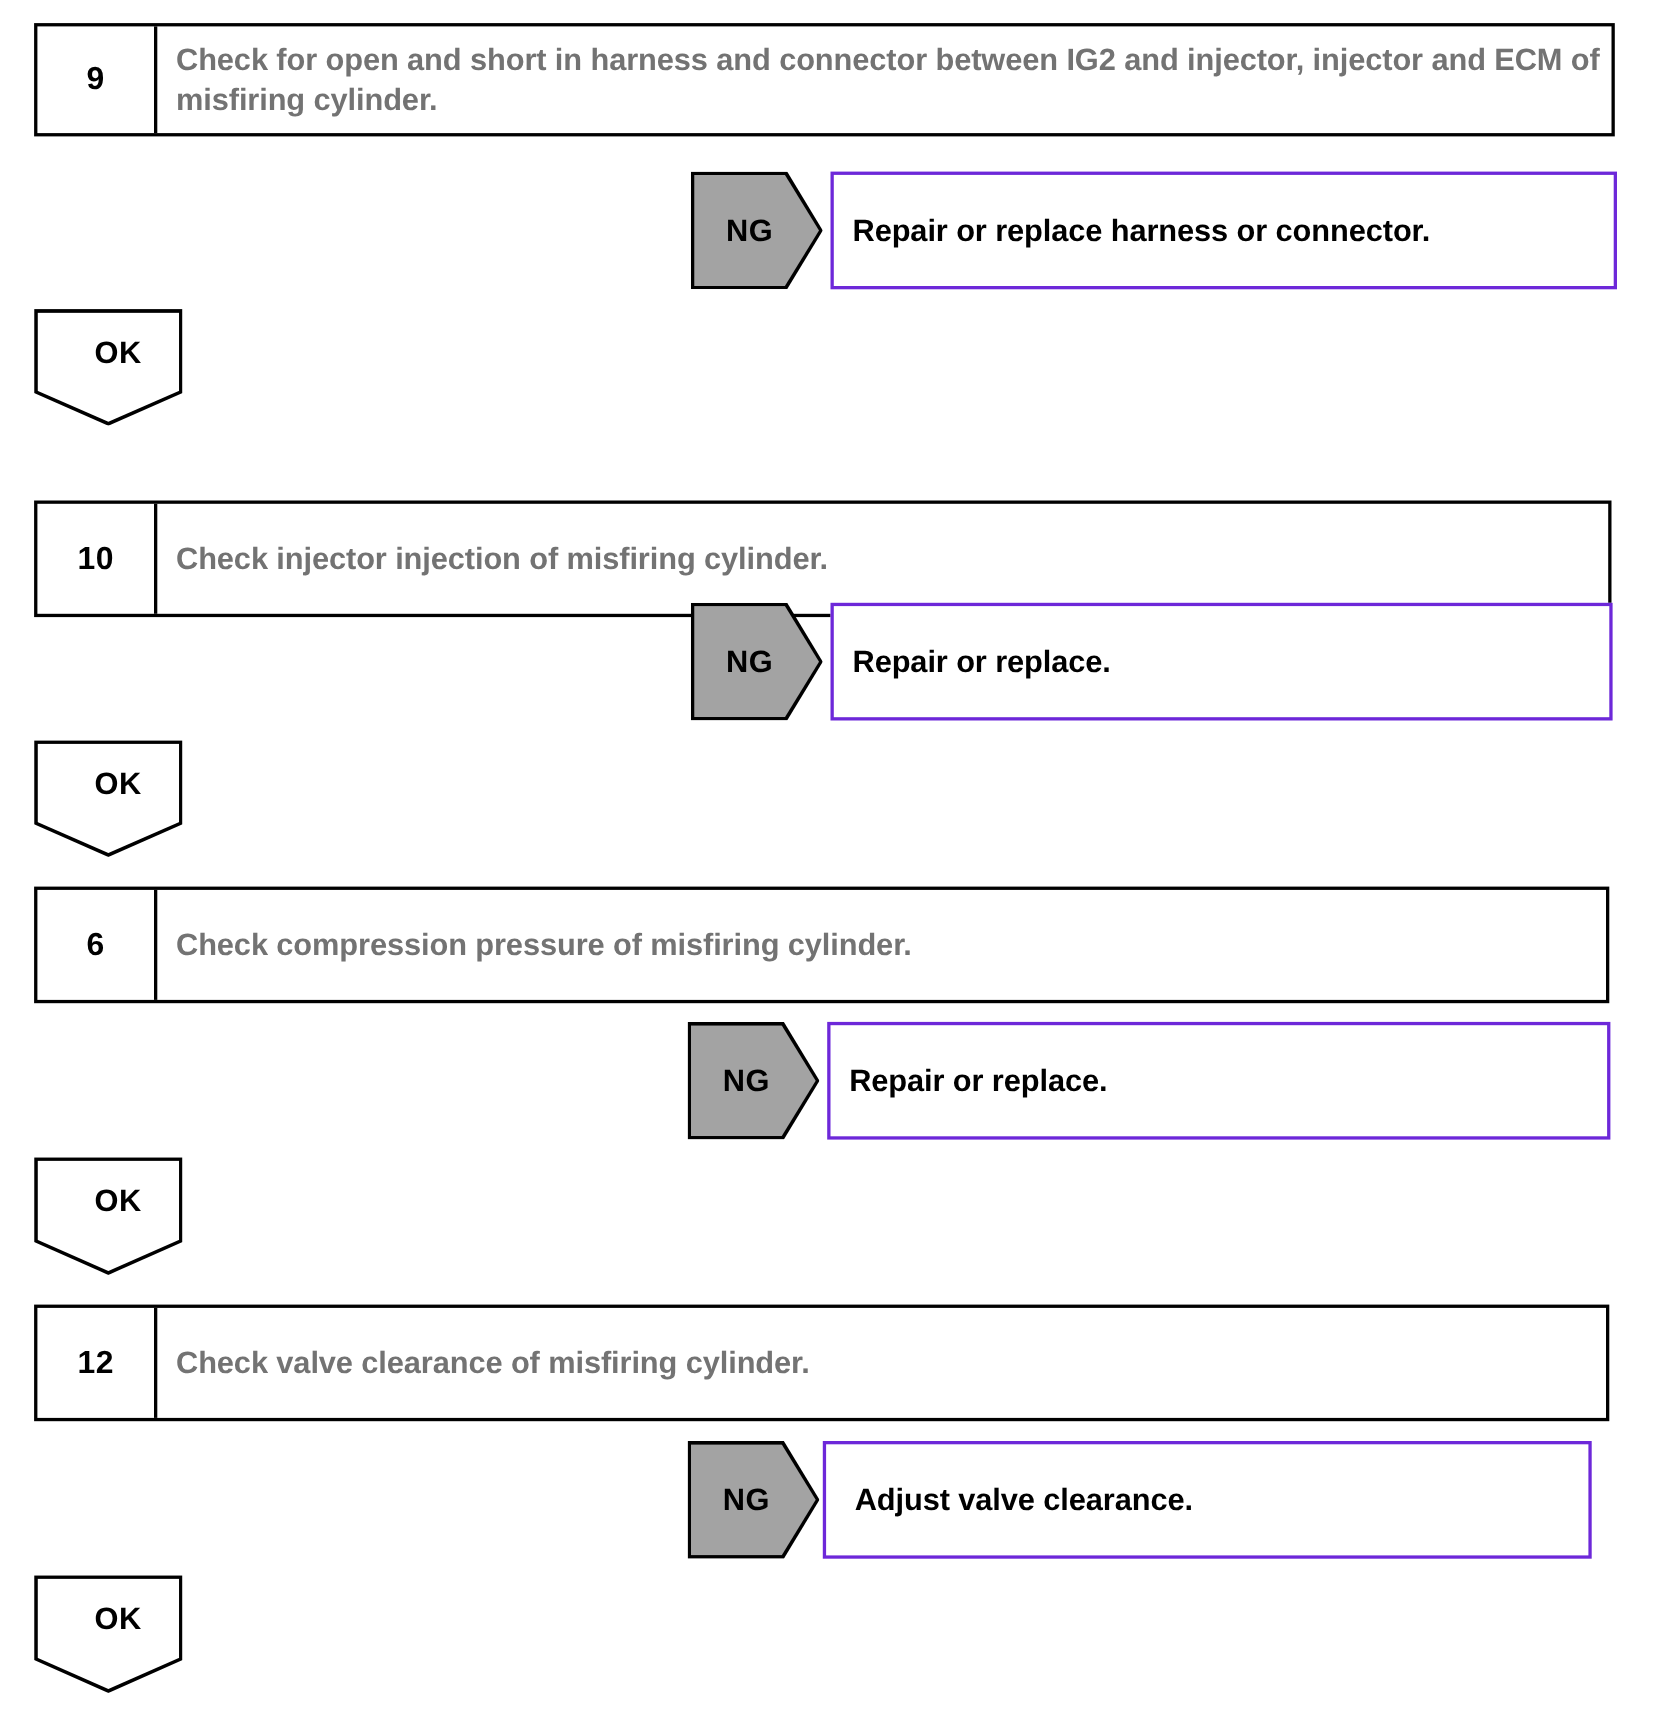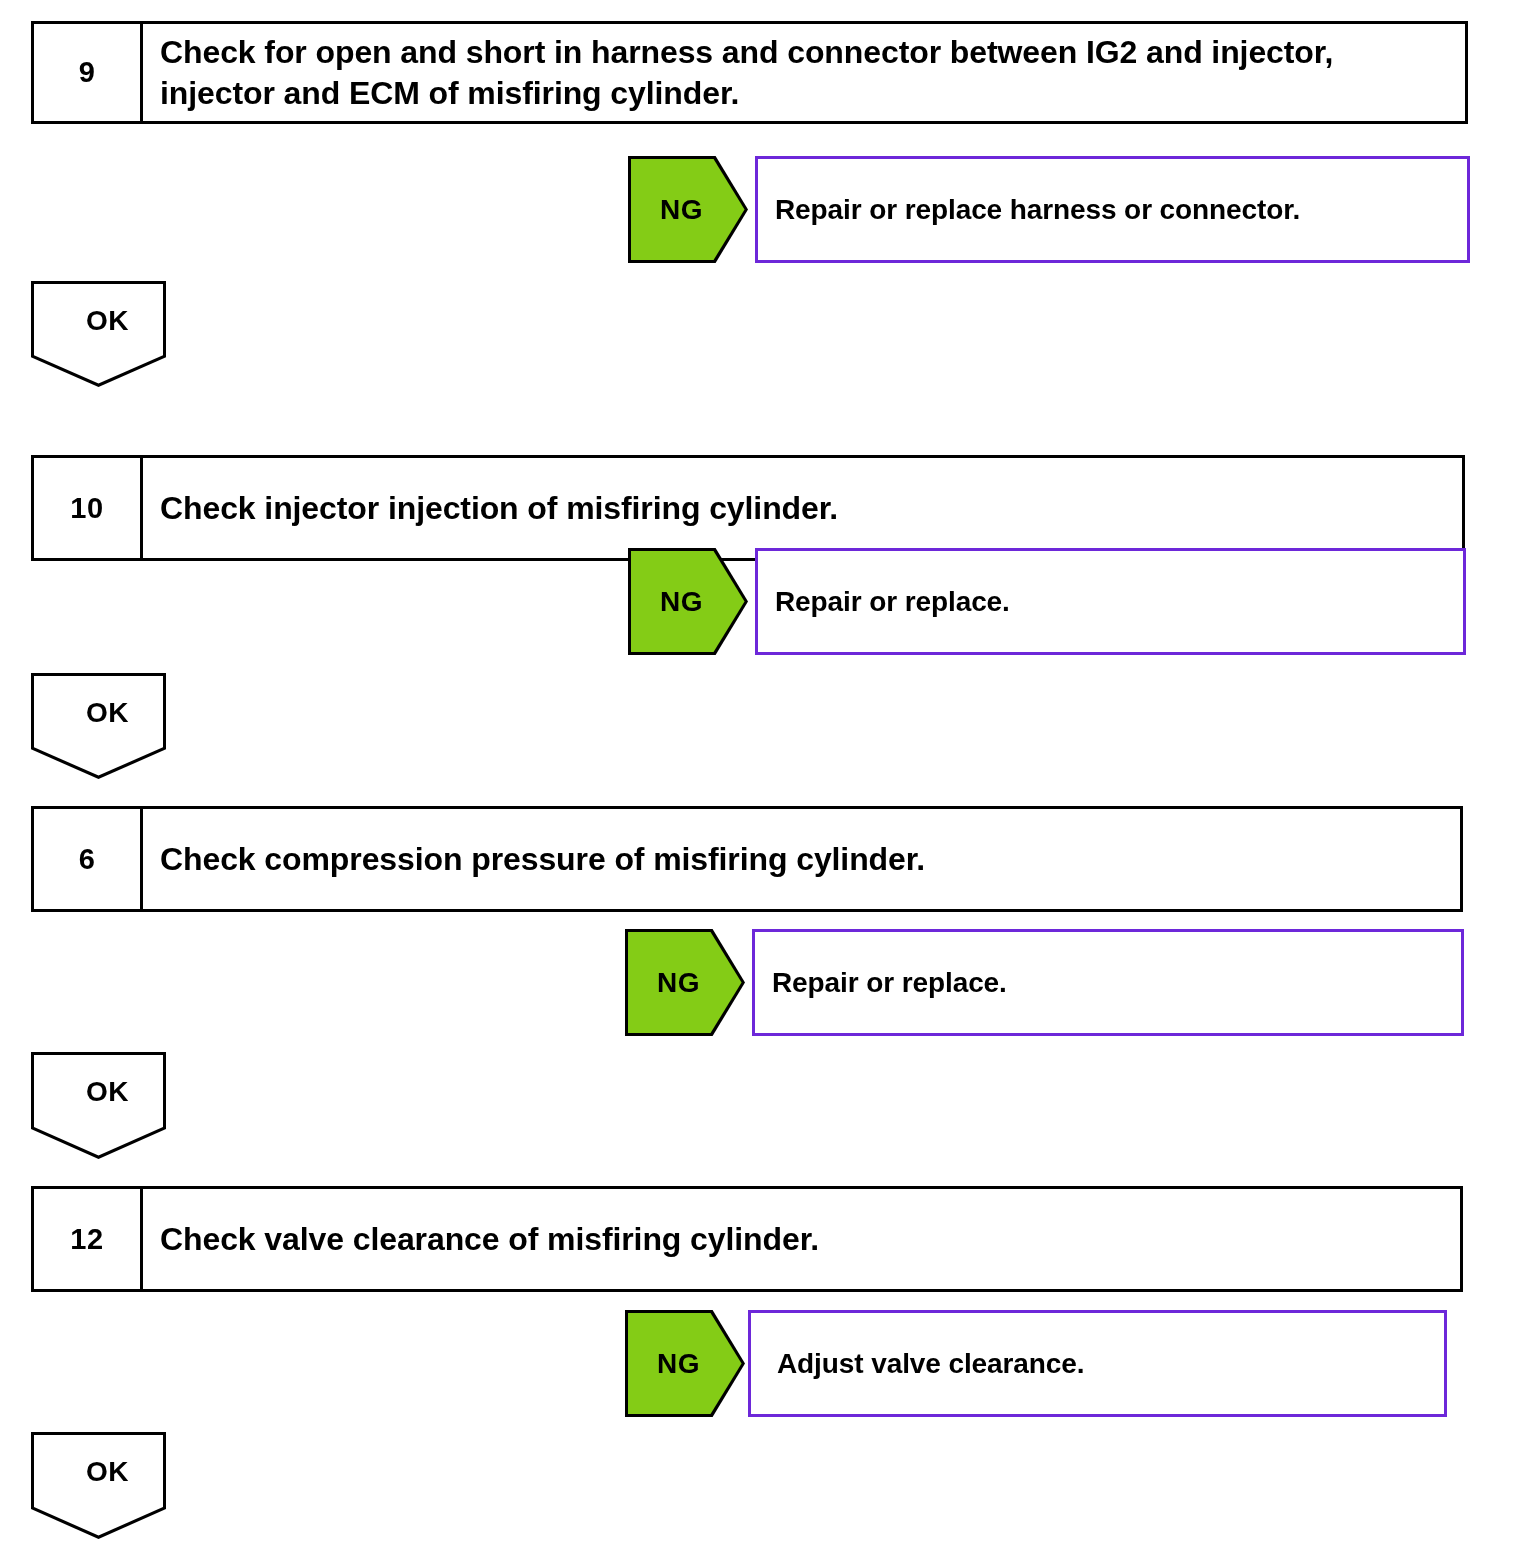--- a/index.html
+++ b/index.html
@@ -39,40 +39,40 @@
     font-weight: bold;
     color: #000000;
     letter-spacing: 0.5px;
   }
   .step-text {
     flex: 1 1 auto;
     display: flex;
     align-items: center;
     padding-left: 17px;
     padding-right: 10px;
-    font-size: 32px;
-    font-weight: bold;
-    color: #000000;
+    font-size: 28px;
+    font-weight: bold;
+    color: #737373;
     line-height: 1.28;
     letter-spacing: -0.1px;
   }
 
   
   .ng-tag {
     position: absolute;
     background: #000000;
     clip-path: polygon(0 0, 73% 0, 100% 50%, 73% 100%, 0 100%);
   }
   .ng-tag-inner {
     position: absolute;
     left: 3px;
     top: 3px;
     right: 3px;
     bottom: 3px;
-    background: #84cc16;
+    background: #a3a3a3;
     clip-path: polygon(0 0, 72.4% 0, 99.6% 50%, 72.4% 100%, 0 100%);
     display: flex;
     align-items: center;
   }
   .ng-label {
     font-size: 28px;
     font-weight: bold;
     color: #000000;
     padding-left: 29px;
     letter-spacing: 0.5px;

